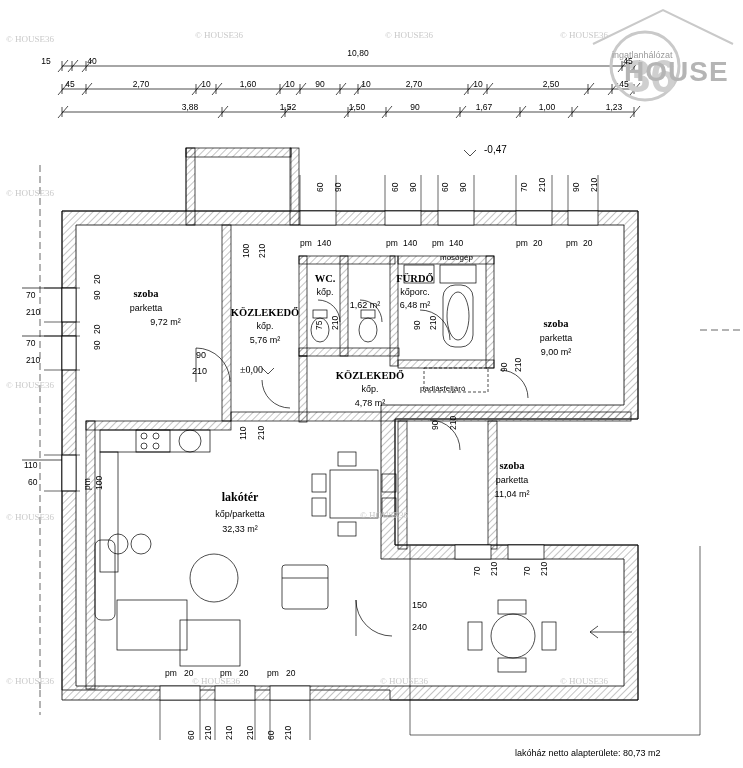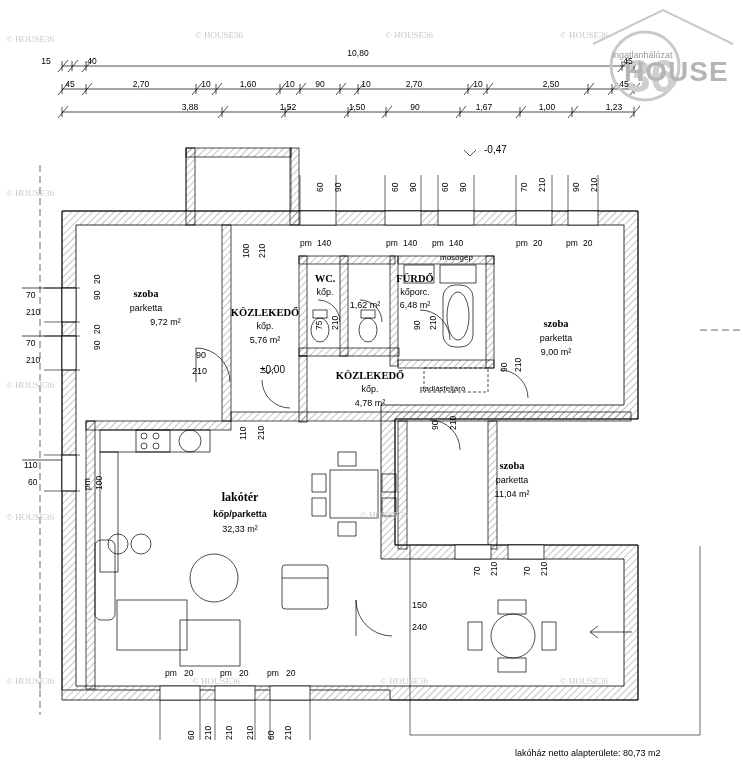--- a/index.html
+++ b/index.html
@@ -399,21 +399,21 @@
 <div class="dim" style="left:286px;top:668px;">20</div>
 
 <div class="vdim" style="left:186px;top:740px;">60</div>
 <div class="vdim" style="left:203px;top:740px;">210</div>
 <div class="vdim" style="left:224px;top:740px;">210</div>
 <div class="vdim" style="left:245px;top:740px;">210</div>
 <div class="vdim" style="left:266px;top:740px;">60</div>
 <div class="vdim" style="left:283px;top:740px;">210</div>
 
 <div class="lbl" style="left:484px;top:144px;font-size:10px;">-0,47</div>
-<div class="lbl" style="left:260px;top:364px;font-size:10px;">±0,00</div>
+<div class="lbl" style="left:240px;top:364px;font-size:10px;font-family:Liberation Serif, serif;">±0,00</div>
 
 <div class="lbl c room-title" style="left:146px;top:288px;">szoba</div>
 <div class="lbl c room-sub" style="left:146px;top:303px;">parketta</div>
 <div class="lbl c room-sub" style="left:146px;top:317px;padding-left:39px;">9,72 m²</div>
 
 <div class="lbl c room-title" style="left:265px;top:307px;">KÖZLEKEDŐ</div>
 <div class="lbl c room-sub" style="left:265px;top:321px;">kőp.</div>
 <div class="lbl c room-sub" style="left:265px;top:335px;">5,76 m²</div>
 
 <div class="lbl c room-title" style="left:325px;top:273px;">WC.</div>
@@ -430,19 +430,19 @@
 
 <div class="lbl c room-title" style="left:370px;top:370px;">KÖZLEKEDŐ</div>
 <div class="lbl c room-sub" style="left:370px;top:384px;">kőp.</div>
 <div class="lbl c room-sub" style="left:370px;top:398px;">4,78 m²</div>
 
 <div class="lbl c room-title" style="left:512px;top:460px;">szoba</div>
 <div class="lbl c room-sub" style="left:512px;top:475px;">parketta</div>
 <div class="lbl c room-sub" style="left:512px;top:489px;">11,04 m²</div>
 
 <div class="lbl c room-title" style="left:240px;top:492px;font-size:12px;">lakótér</div>
-<div class="lbl c room-sub" style="left:240px;top:509px;font-weight:bold;">kőp/parketta</div>
+<div class="lbl c room-sub" style="left:240px;top:509px;">kőp/parketta</div>
 <div class="lbl c room-sub" style="left:240px;top:524px;">32,33 m²</div>
 
 <div class="lbl" style="left:440px;top:252px;font-size:8px;">mosógép</div>
 <div class="lbl" style="left:420px;top:383px;font-size:8px;">padlásfeljáró</div>
 
 <div class="footer" style="left:515px;top:748px;">lakóház netto alapterülete: 80,73 m2</div>
 
 </body></html>

